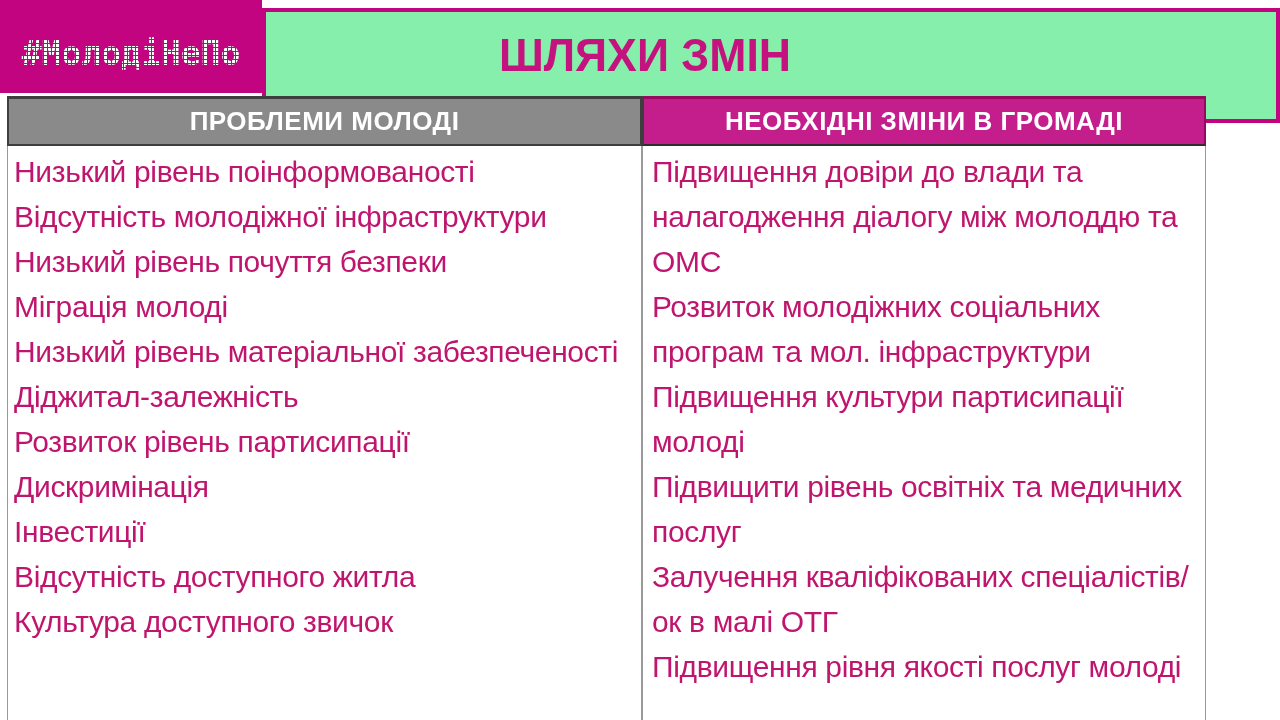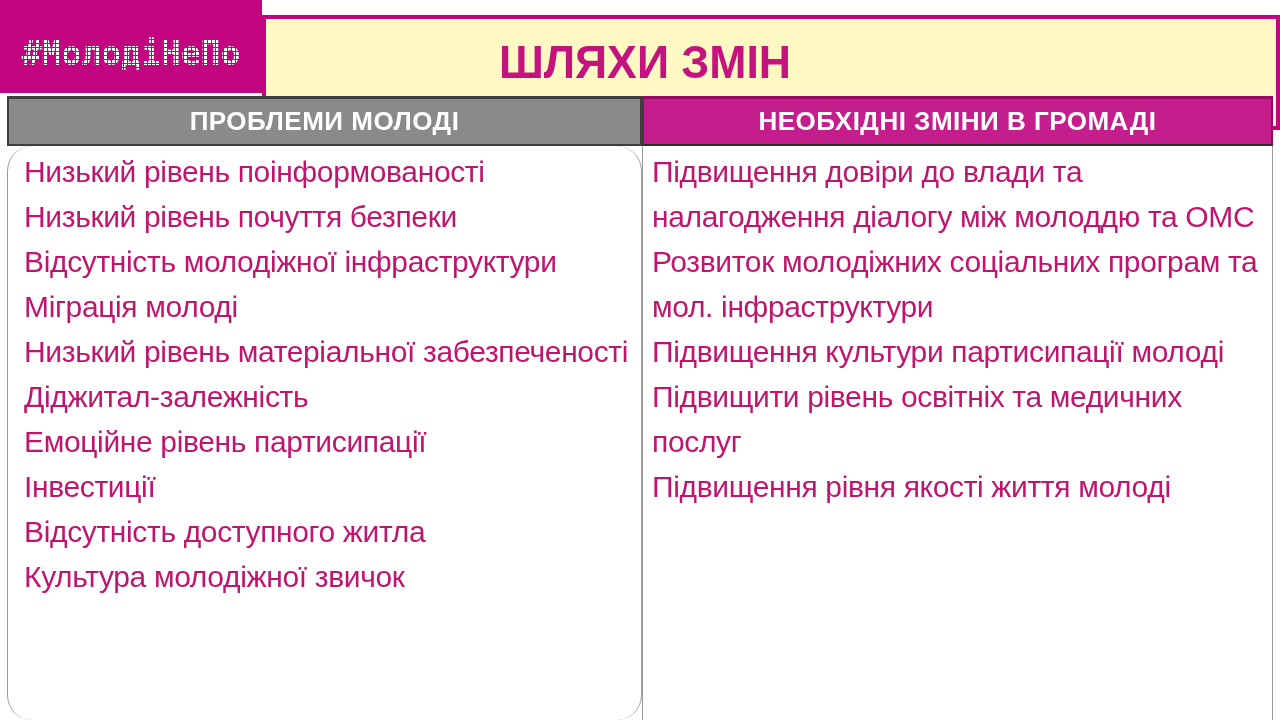--- a/index.html
+++ b/index.html
@@ -31,37 +31,37 @@
   }
   
   .logo-block::after{
     content:"";position:absolute;inset:0;
     background:
       repeating-linear-gradient(to bottom, rgba(195,4,128,0) 0 3px, var(--magenta) 3px 4px),
       repeating-linear-gradient(to right, rgba(195,4,128,0) 0 3px, var(--magenta) 3px 4px);
     pointer-events:none;
   }
   .title-box{
-    position:absolute;left:262px;top:15px;width:1018px;height:115px;
-    background:#fef9c3;border:4px solid var(--magenta);
+    position:absolute;left:262px;top:8px;width:1018px;height:115px;
+    background:#86efac;border:4px solid var(--magenta);
   }
   .slide-title{
     position:absolute;left:379px;top:16px;transform:translateX(-50%) scaleX(0.97);
     transform-origin:center;white-space:nowrap;
     color:var(--title-pink);font-size:46px;font-weight:bold;letter-spacing:0px;
   }
 
   
   .cmp-table{
     position:absolute;left:7px;top:96px;width:1266px;height:624px;
     display:flex;
   }
   .col{display:flex;flex-direction:column;}
   .col-left{width:635px;}
-  .col-right{width:631px;}
+  .col-right{width:564px;}
   .th{
     height:50px;flex:0 0 50px;
     display:flex;align-items:center;justify-content:center;
     color:#fff;font-weight:bold;font-size:26px;letter-spacing:0.5px;
     white-space:nowrap;
   }
   .th-gray{
     background:var(--gray-header);
     border:2px solid var(--gray-dark);border-top-width:3px;
   }
@@ -69,21 +69,21 @@
     background:var(--magenta-header);
     border:2px solid var(--magenta-dark);border-top-width:3px;
     border-bottom-color:#2E2E2E;border-left-color:var(--gray-dark);
   }
   .td{
     flex:1 1 auto;background:#fff;overflow:visible;
     border-left:1px solid var(--cell-border);
     border-right:1px solid var(--cell-border);
     padding-top:3px;
   }
-  .td-left{padding-left:16px;padding-right:4px;border-radius:25px;}
+  .td-left{padding-left:6px;padding-right:4px;}
   .td-right{padding-left:9px;padding-right:5px;}
   .item{
     color:var(--text-pink);
     font-size:30px;line-height:45px;letter-spacing:-0.35px;
   }
 </style>
 </head>
 <body>
 
 <div class="slide">
@@ -95,37 +95,39 @@
   <div class="title-box">
     <h1 class="slide-title">ШЛЯХИ ЗМІН</h1>
   </div>
 
   <div class="cmp-table">
 
     <div class="col col-left">
       <div class="th th-gray">ПРОБЛЕМИ МОЛОДІ</div>
       <div class="td td-left">
           <div class="item">Низький рівень поінформованості</div>
+          <div class="item">Відсутність молодіжної інфраструктури</div>
           <div class="item">Низький рівень почуття безпеки</div>
-          <div class="item">Відсутність молодіжної інфраструктури</div>
           <div class="item">Міграція молоді</div>
           <div class="item">Низький рівень матеріальної забезпеченості</div>
           <div class="item">Діджитал-залежність</div>
-          <div class="item">Емоційне рівень партисипації</div>
+          <div class="item">Розвиток рівень партисипації</div>
+          <div class="item">Дискримінація</div>
           <div class="item">Інвестиції</div>
           <div class="item">Відсутність доступного житла</div>
-          <div class="item">Культура молодіжної звичок</div>
+          <div class="item">Культура доступного звичок</div>
         </div>
     </div>
 
     <div class="col col-right">
       <div class="th th-magenta">НЕОБХІДНІ ЗМІНИ В ГРОМАДІ</div>
       <div class="td td-right">
           <div class="item">Підвищення довіри до влади та налагодження діалогу між молоддю та ОМС</div>
           <div class="item">Розвиток молодіжних соціальних програм та мол. інфраструктури</div>
           <div class="item">Підвищення культури партисипації молоді</div>
           <div class="item">Підвищити рівень освітніх та медичних послуг</div>
-          <div class="item">Підвищення рівня якості життя молоді</div>
+          <div class="item">Залучення кваліфікованих спеціалістів/ок в малі ОТГ</div>
+          <div class="item">Підвищення рівня якості послуг молоді</div>
         </div>
     </div>
 
   </div>
 </div>
 
 </body></html>

